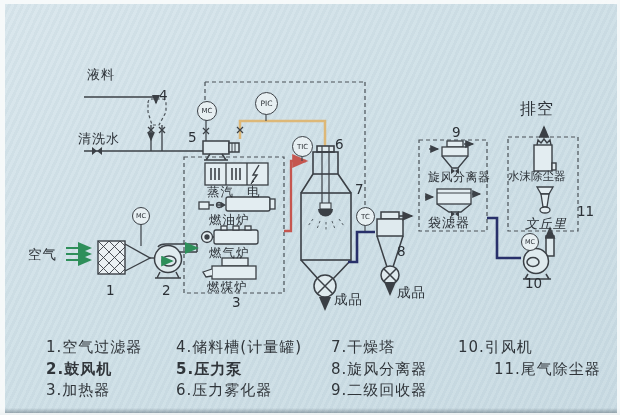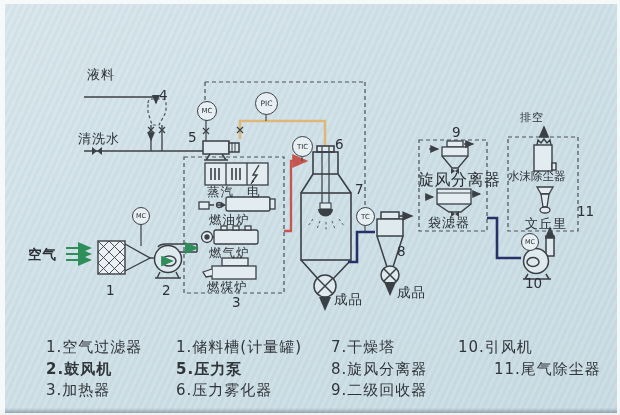--- a/index.html
+++ b/index.html
@@ -250,51 +250,51 @@
 
   <div class="inst" style="left:132px;top:207px;width:16px;height:16px;font-size:6.5px;">MC</div>
   <div class="inst" style="left:197px;top:101px;width:18px;height:18px;font-size:7px;">MC</div>
   <div class="inst" style="left:255px;top:92px;width:21px;height:21px;font-size:7.5px;">PIC</div>
   <div class="inst" style="left:292px;top:136px;width:19px;height:19px;font-size:7px;">TIC</div>
   <div class="inst" style="left:356px;top:207px;width:17px;height:17px;font-size:7px;">TC</div>
   <div class="inst" style="left:521px;top:233px;width:16px;height:16px;font-size:6.5px;">MC</div>
 
   <span class="lbl" style="left:87px;top:68px;font-size:13px;font-family:Liberation Serif, serif;">液料</span>
   <span class="lbl" style="left:78px;top:132px;font-size:13px;">清洗水</span>
-  <span class="lbl" style="left:28px;top:247px;font-size:13.5px;font-weight:700;">空气</span>
+  <span class="lbl" style="left:28px;top:247px;font-size:13.5px;font-weight:400;">空气</span>
   <span class="lbl" style="left:207px;top:185px;font-size:12.5px;">蒸汽</span>
   <span class="lbl" style="left:247px;top:185px;font-size:12.5px;">电</span>
   <span class="lbl" style="left:209px;top:213px;font-size:12.5px;">燃油炉</span>
   <span class="lbl" style="left:209px;top:246px;font-size:12.5px;">燃气炉</span>
   <span class="lbl" style="left:207px;top:280px;font-size:12.5px;">燃煤炉</span>
   <span class="lbl" style="left:334px;top:292px;font-size:13.5px;">成品</span>
   <span class="lbl" style="left:397px;top:285px;font-size:13.5px;">成品</span>
-  <span class="lbl" style="left:418px;top:171px;font-size:16px;letter-spacing:0.5px;text-align:right;">旋风分离器</span>
+  <span class="lbl" style="left:428px;top:171px;font-size:12px;letter-spacing:0.5px;text-align:right;">旋风分离器</span>
   <span class="lbl" style="left:428px;top:216px;font-size:13px;">袋滤器</span>
-  <span class="lbl" style="left:520px;top:112px;font-size:11px;">排空</span>
+  <span class="lbl" style="left:520px;top:100px;font-size:16px;">排空</span>
   <span class="lbl" style="left:508px;top:170px;font-size:11.5px;letter-spacing:0;">水沫除尘器</span>
-  <span class="lbl" style="left:525px;top:217px;font-size:13px;">文丘里</span>
+  <span class="lbl" style="left:525px;top:217px;font-size:13px;font-style:italic;">文丘里</span>
 
   <span class="tag" style="left:106px;top:282px;">1</span>
   <span class="tag" style="left:162px;top:282px;">2</span>
   <span class="tag" style="left:232px;top:294px;">3</span>
   <span class="tag" style="left:159px;top:87px;">4</span>
   <span class="tag" style="left:188px;top:129px;">5</span>
   <span class="tag" style="left:335px;top:136px;">6</span>
   <span class="tag" style="left:355px;top:181px;">7</span>
   <span class="tag" style="left:397px;top:243px;">8</span>
   <span class="tag" style="left:452px;top:124px;">9</span>
   <span class="tag" style="left:525px;top:275px;">10</span>
   <span class="tag" style="left:577px;top:203px;">11</span>
 
   <div>
     <span class="legend-item" style="left:46px;top:338px;">1.空气过滤器</span>
     <span class="legend-item" style="left:46px;top:360px;font-weight:bold;">2.鼓风机</span>
     <span class="legend-item" style="left:46px;top:381px;">3.加热器</span>
-    <span class="legend-item" style="left:176px;top:338px;">1.储料槽(计量罐)</span>
+    <span class="legend-item" style="left:176px;top:338px;">4.储料槽(计量罐)</span>
     <span class="legend-item" style="left:176px;top:360px;font-weight:bold;">5.压力泵</span>
     <span class="legend-item" style="left:176px;top:381px;">6.压力雾化器</span>
     <span class="legend-item" style="left:331px;top:338px;">7.干燥塔</span>
     <span class="legend-item" style="left:331px;top:360px;">8.旋风分离器</span>
     <span class="legend-item" style="left:331px;top:381px;">9.二级回收器</span>
     <span class="legend-item" style="left:458px;top:338px;">10.引风机</span>
     <span class="legend-item" style="left:458px;top:360px;margin-left:36px;">11.尾气除尘器</span>
   </div>
 </div>
 

